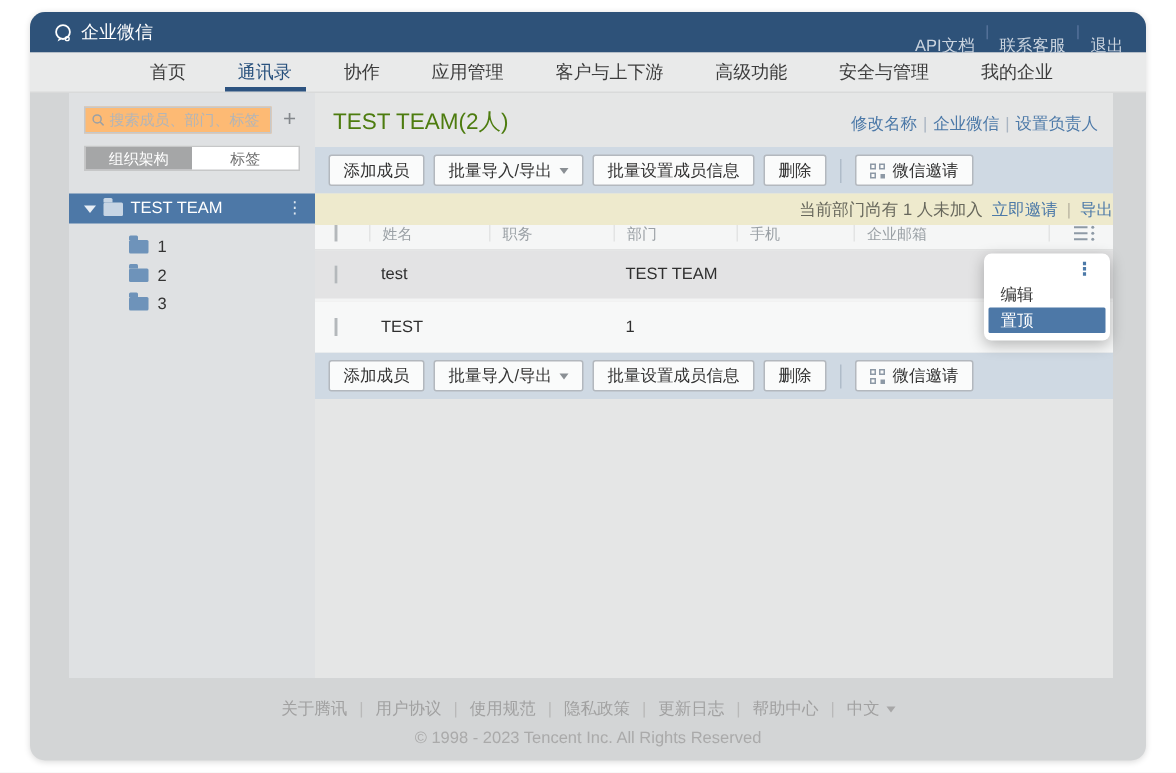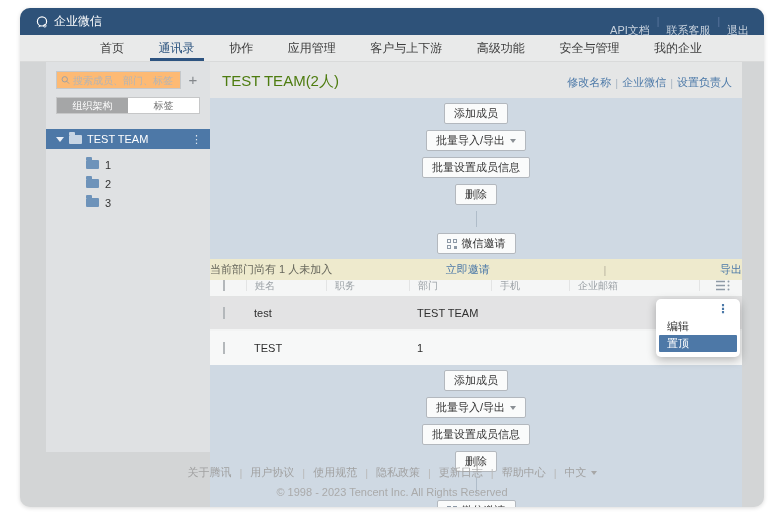--- a/index.html
+++ b/index.html
@@ -42,30 +42,30 @@
   .tree-child { height:19px; display:flex; align-items:center; gap:6px; padding-left:40px; font-size:11px; color:#333; cursor:pointer; }
 
   
   .main { flex:1; background:#e5e6e6; display:flex; flex-direction:column; min-width:0; }
   .main-header { display:flex; align-items:baseline; padding:10px 10px 7px 12px; }
   .main-title { font-size:15px; color:#4d7c0f; }
   .header-actions { margin-left:auto; display:flex; align-items:center; gap:4px; font-size:11px; color:#4c79a8; }
   .header-actions .sep { color:#a9b5c2; }
   .header-actions .hlink { cursor:pointer; }
 
-  .toolbar { background:#cfd9e3; padding:5px 9px; display:flex; align-items:center; gap:6px; flex-shrink:0;flex-direction:column; }
+  .toolbar { background:#cfd9e3; padding:5px 9px; display:flex; align-items:center; gap:6px; flex-shrink:0; }
   .btn { height:21px; background:#fafbfb; border:1px solid #b3b8be; border-radius:2px; display:flex; align-items:center; gap:5px; padding:0 9px; font-size:11px; color:#333; cursor:pointer; white-space:nowrap; }
   .arr { width:0; height:0; border-left:3.5px solid transparent; border-right:3.5px solid transparent; border-top:4px solid #8a8f94; }
   .vdiv { width:1px; height:16px; background:#afbcc9; margin:0 3px; }
   .qr { display:inline-block; width:10px; height:10px; position:relative; }
   .qr i { position:absolute; width:4px; height:4px; border:1px solid #8d99a6; }
   .qr i:nth-child(1){left:0;top:0} .qr i:nth-child(2){right:0;top:0} .qr i:nth-child(3){left:0;bottom:0}
   .qr i:nth-child(4){right:0;bottom:0;background:#8d99a6;border:0;width:3px;height:3px;}
 
-  .notice { height:21px; background:#eeeacd; display:flex; align-items:center; justify-content:space-between; gap:6px; font-size:11px; color:#67675c; flex-shrink:0; }
+  .notice { height:21px; background:#eeeacd; display:flex; align-items:center; justify-content:flex-end; gap:6px; font-size:11px; color:#67675c; flex-shrink:0; }
   .notice .nlink { color:#4c79a8; cursor:pointer; }
   .notice .sep { color:#b9b5a0; }
 
   .table-area { position:relative; flex-shrink:0; }
   .thead { display:flex; align-items:flex-start; height:17px; background:#f5f6f6; font-size:10px; color:#9aa0a5; border-bottom:1px solid #e2e3e3; }
   .th, .td { padding-left:8px; overflow:hidden; white-space:nowrap; }
   .c0 { width:36px; padding-left:13px; flex-shrink:0; }
   .c1 { width:80px; flex-shrink:0; }
   .c2 { width:83px; flex-shrink:0; }
   .c3 { width:82px; flex-shrink:0; }

